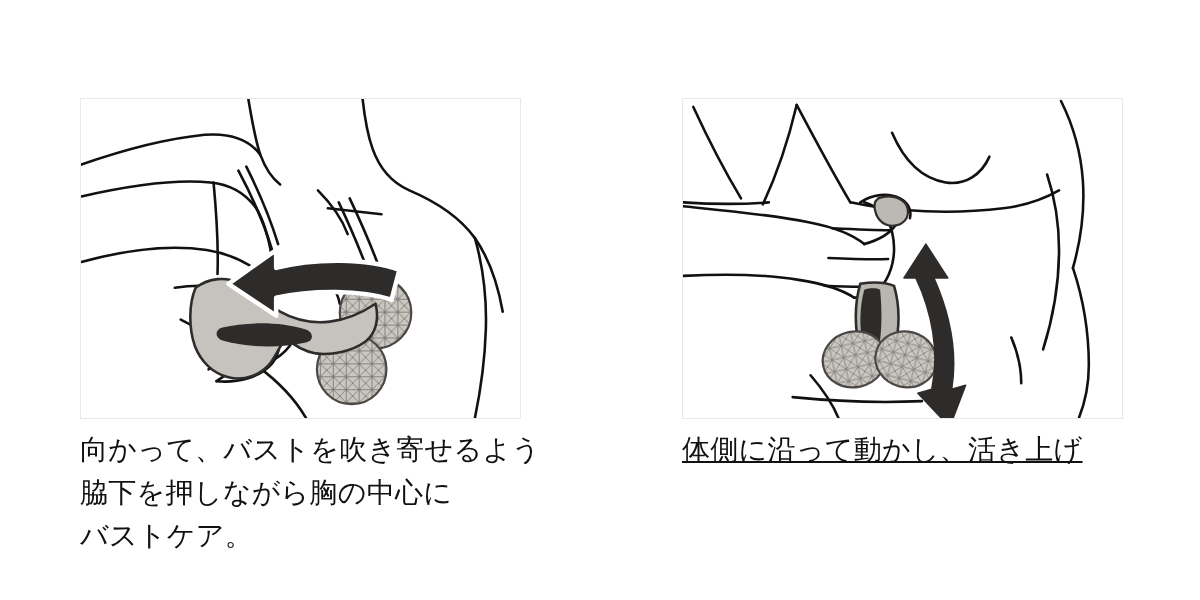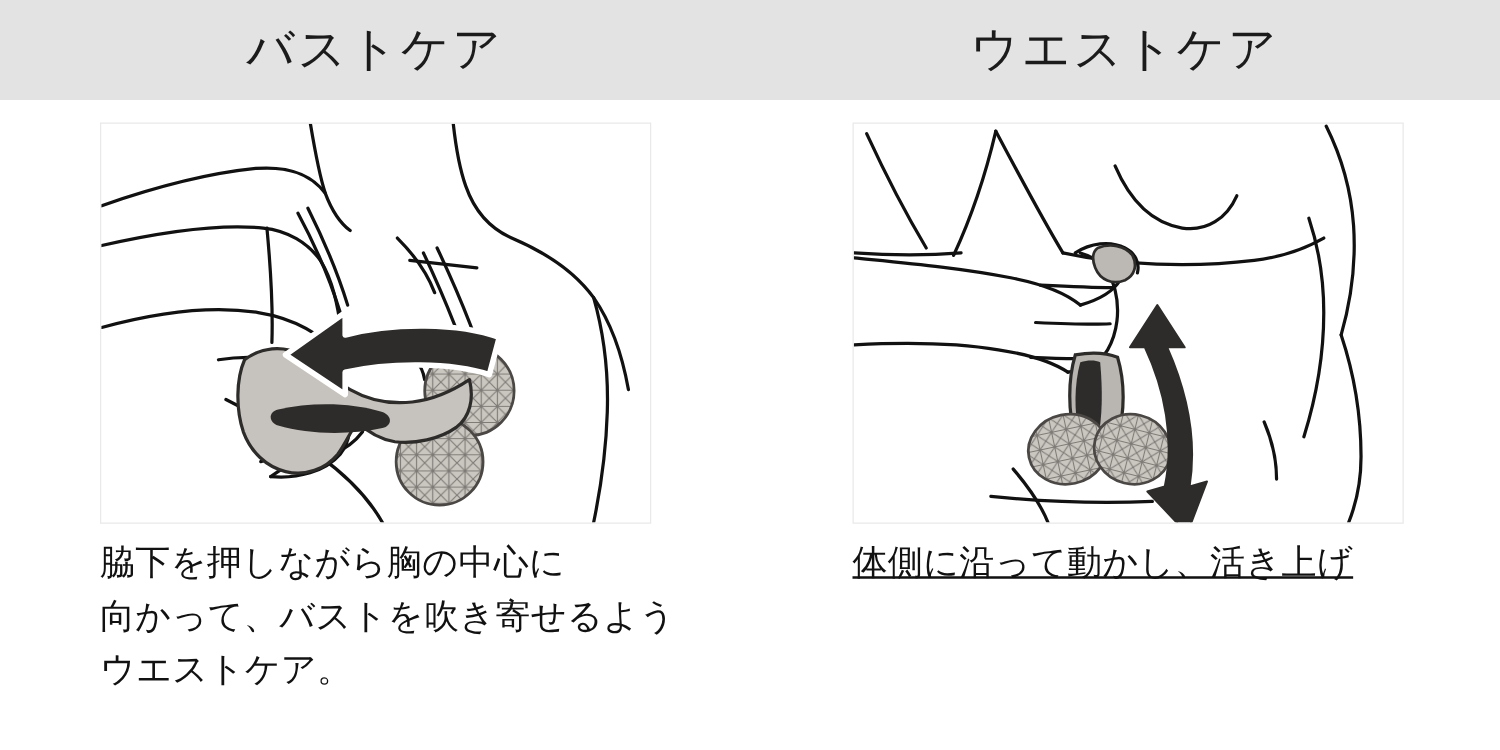--- a/index.html
+++ b/index.html
@@ -89,28 +89,20 @@
   }
   .panel-left  .caption { left: 80px; top: 348px; }
   .panel-right .caption { left: 82px; top: 348px; text-decoration: underline; }
   .caption-line { display: block; }
 </style>
 </head>
 <body>
 
 <div id="page">
 
-  <div class="header-band">
-    <div class="header-cell">
-      <div class="header-title">バストケア</div>
-    </div>
-    <div class="header-cell">
-      <div class="header-title">ウエストケア</div>
-    </div>
-  </div>
 
   <div class="panel panel-left">
 
     <div class="figure-frame">
       <svg viewBox="0 0 441 321" xmlns="http://www.w3.org/2000/svg">
         <defs>
           <pattern id="rollerTexL" width="13" height="13" patternUnits="userSpaceOnUse">
             <rect width="13" height="13" fill="#cac7c1"></rect>
             <path d="M6.5 0 L6.5 13 M0 6.5 L13 6.5 M0 0 L13 13 M13 0 L0 13" stroke="#7e7b76" stroke-width="0.9" fill="none"></path>
           </pattern>
@@ -189,23 +181,23 @@
         <g>
           <path d="M320 172
                    C288 160 234 160 196 170
                    L196 152 L148 186 L196 218 L196 200
                    C232 192 282 192 312 202 Z" fill="#2e2c2a" stroke="#ffffff" stroke-width="4.5" stroke-linejoin="round"></path>
         </g>
       </svg>
     </div>
 
     <div class="caption">
+      <span class="caption-line">向かって、バストを吹き寄せるよう</span>
       <span class="caption-line">脇下を押しながら胸の中心に</span>
-      <span class="caption-line">向かって、バストを吹き寄せるよう</span>
-      <span class="caption-line">ウエストケア。</span>
+      <span class="caption-line">バストケア。</span>
     </div>
   </div>
 
   <div class="panel panel-right">
 
     <div class="figure-frame">
       <svg viewBox="0 0 441 321" xmlns="http://www.w3.org/2000/svg">
         <defs>
           <pattern id="rollerTexR" width="12" height="12" patternUnits="userSpaceOnUse">
             <rect width="12" height="12" fill="#cac7c1"></rect>

